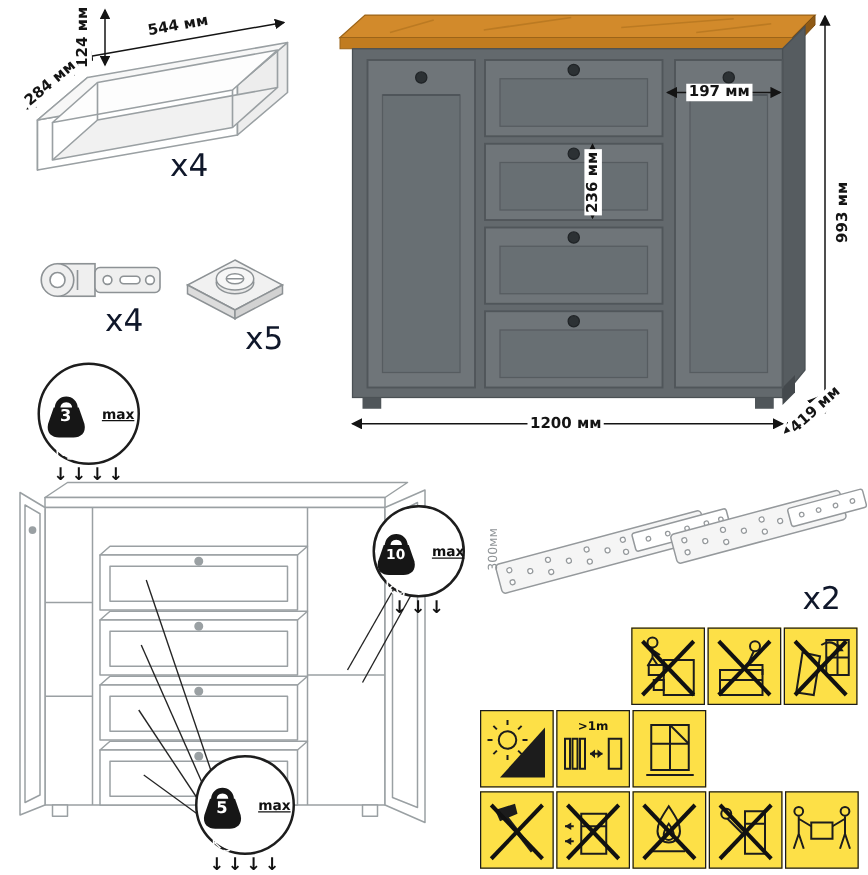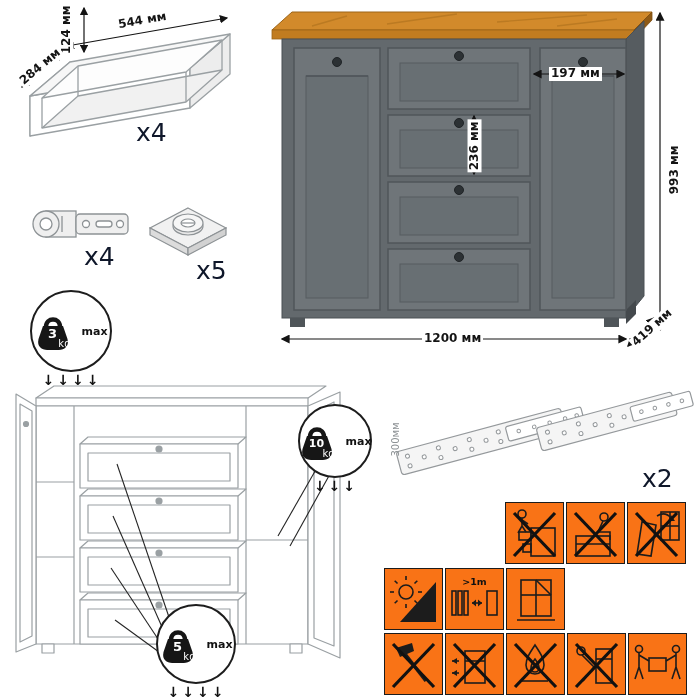--- a/index.html
+++ b/index.html
@@ -8,25 +8,25 @@
   #canvas { position:relative; width:694px; height:700px; background:#fff; overflow:hidden; }
   .abs { position:absolute; }
   .dim { position:absolute; z-index:6; background:#fff; padding:0 2px; font-size:12px; font-weight:bold; color:#141414; white-space:nowrap; line-height:1.15; }
   .qty { position:absolute; z-index:6; font-size:25px; color:#0f172a; white-space:nowrap; }
   .note { position:absolute; z-index:6; font-size:10px; color:#8d9295; white-space:nowrap; }
   .badge { position:absolute; z-index:4; display:flex; flex-direction:column; align-items:center; }
   .badge-circle { position:relative; background:#fff; border:2.5px solid #1d1d1d; border-radius:50%; display:flex; align-items:center; justify-content:center; }
   .weight { position:relative; width:36px; height:42px; }
   .w-val { position:absolute; top:17px; left:0; width:36px; text-align:center; color:#fff; font-weight:bold; font-size:13px; line-height:1; }
   .w-val.small { font-size:11px; top:18px; }
-  .w-unit { position:absolute; top:29px; left:0; width:36px; text-align:right; color:#fff; font-size:10px; line-height:1; }
-  .w-max { font-size:11px; font-weight:bold; color:#111; margin-left:11px; }
+  .w-unit { position:absolute; top:44px; left:0; width:36px; text-align:center; color:#fff; font-size:14px; line-height:1; }
+  .w-max { font-size:11px; font-weight:bold; color:#111; margin-left:11px;text-decoration:underline; }
   .badge-arrows { font-size:14px; font-weight:bold; letter-spacing:3px; color:#111; line-height:1; margin-top:1px; text-indent:2px; }
   .icon-row { position:absolute; z-index:5; display:flex; gap:2px; }
-  .cell { width:59px; height:62px; border:1.8px solid #1c1c1c; background:#f97316; display:flex; flex-direction:column; align-items:center; justify-content:center; }
+  .cell { width:59px; height:62px; border:1.8px solid #1c1c1c; background:#fde047; display:flex; flex-direction:column; align-items:center; justify-content:center; }
   .cap { font-size:9.5px; font-weight:bold; color:#111; line-height:1; margin-top:1px; white-space:nowrap; }
   .cap.tiny { font-size:8px; letter-spacing:-0.2px; }
   svg { display:block; }
 </style>
 </head>
 <body>
 
 <div id="canvas">
 
   <svg class="abs" style="left:18px;top:0" width="235" height="190" viewBox="0 0 235 190">

